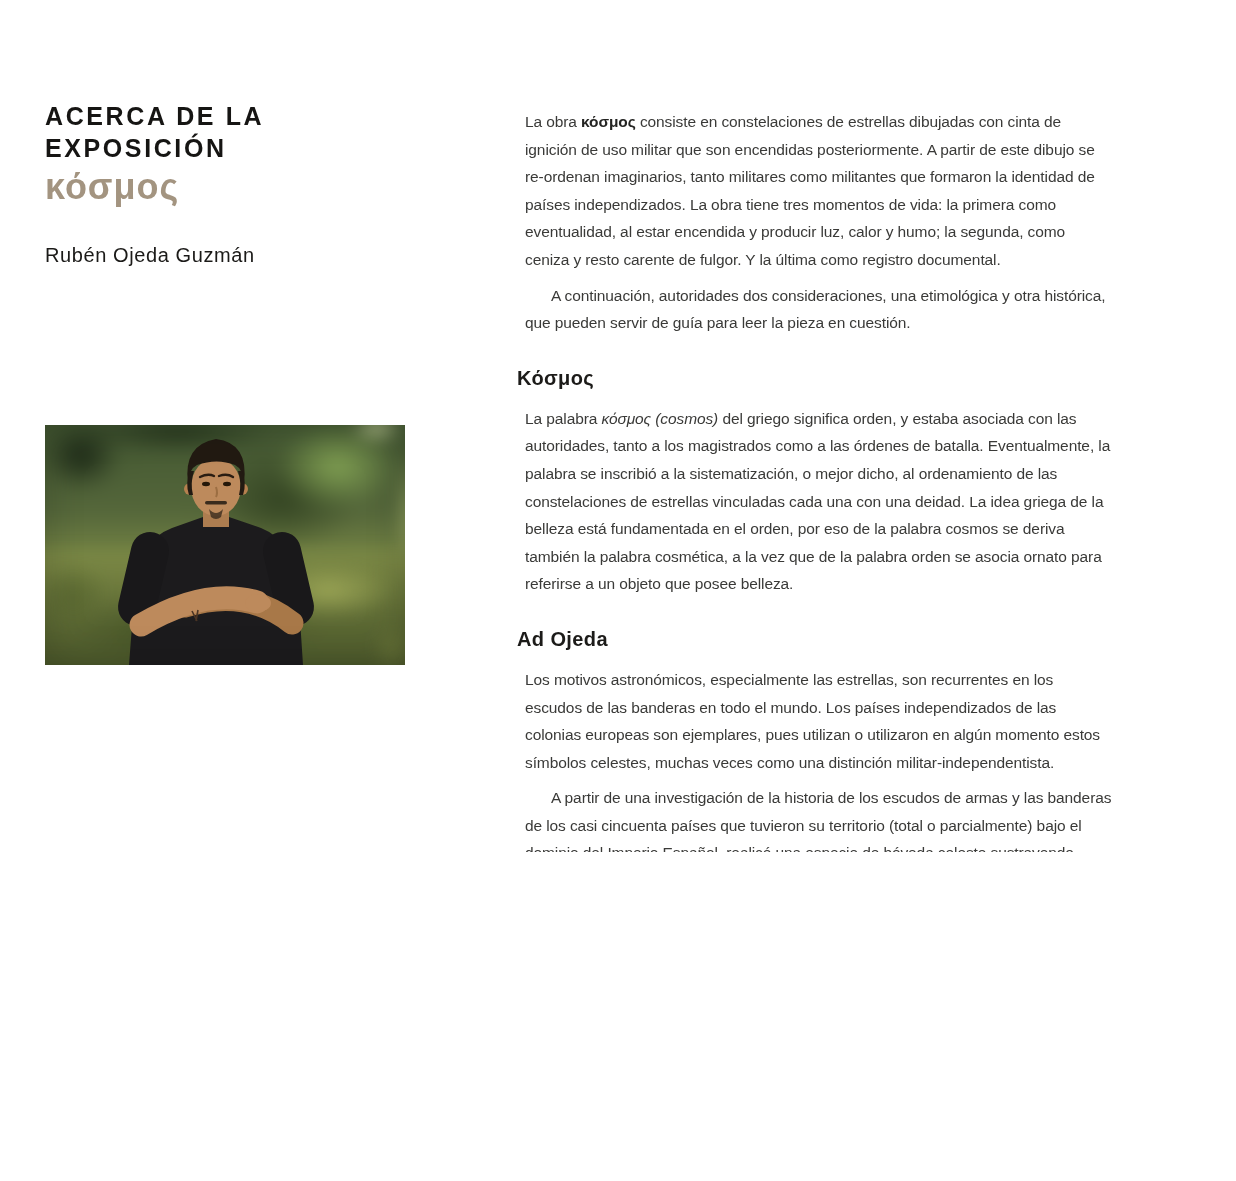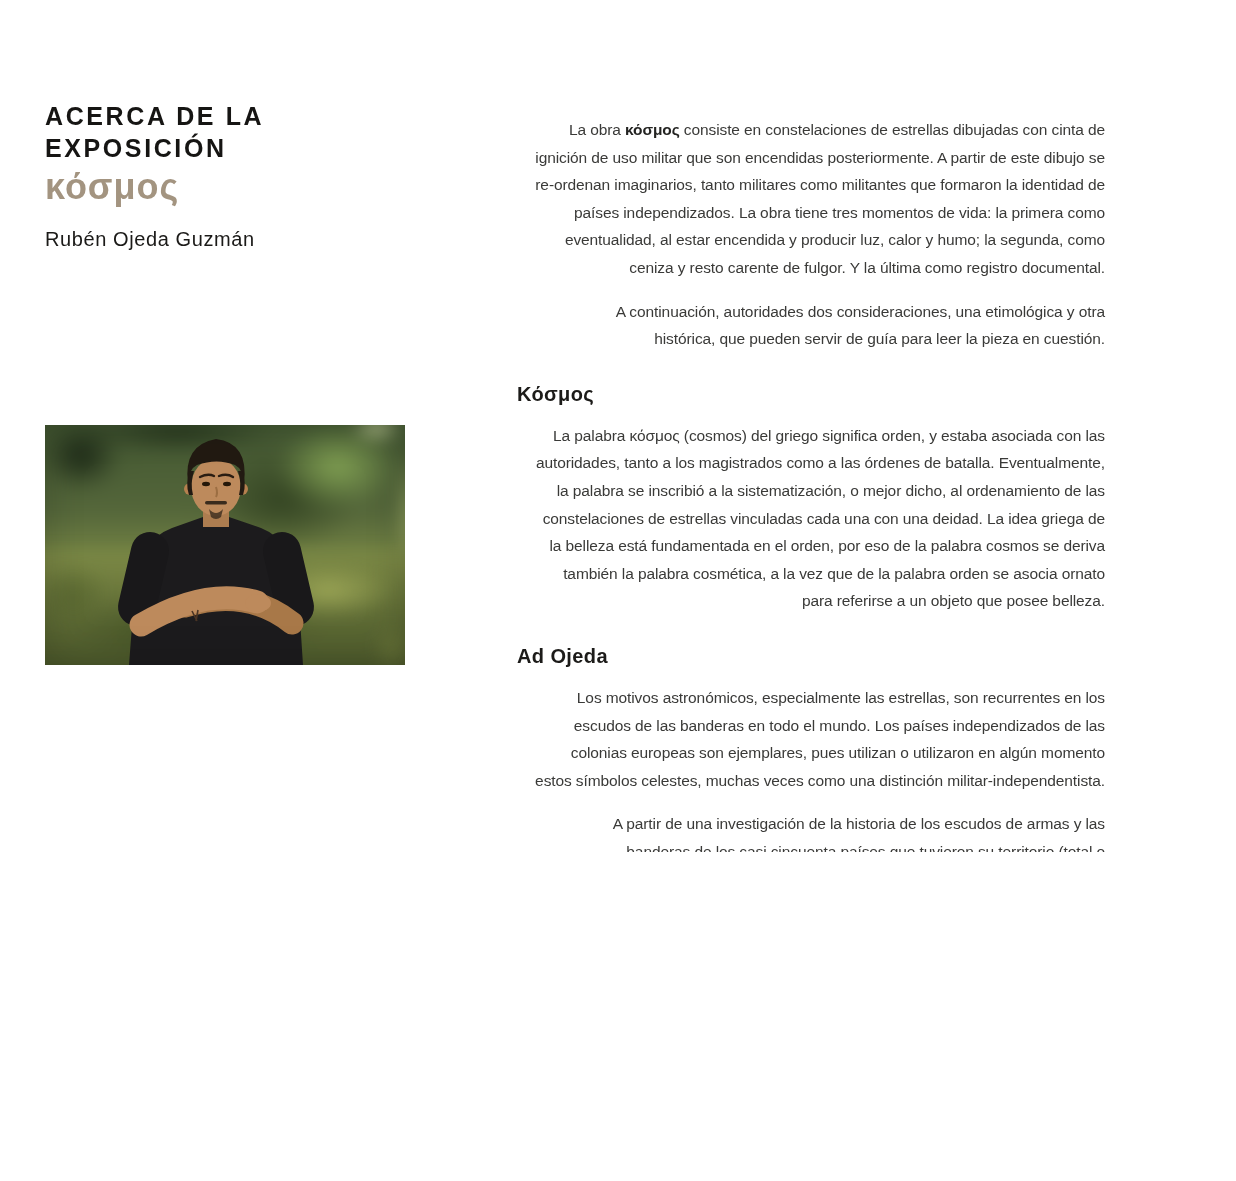--- a/index.html
+++ b/index.html
@@ -18,21 +18,21 @@
     font-size:25px;font-weight:700;color:#161513;
     letter-spacing:2.6px;line-height:32px;
     text-transform:uppercase;
   }
   .mast-subtitle{
     margin:2px 0 0 0;
     font-size:36px;font-weight:700;line-height:42px;
     letter-spacing:1px;
   }
   .mast-author{
-    margin:20px 0 0 0;
+    margin:36px 0 0 0;
     font-size:20px;font-weight:400;color:#1b1a18;
     letter-spacing:0.6px;
   }
 
   
   .photo{
     position:absolute;left:45px;top:425px;width:360px;height:240px;
     overflow:hidden;background:#5c6a35;
   }
   .ph-bg{
@@ -66,28 +66,28 @@
 
   
   .article{position:absolute;left:517px;top:100px;width:604px;color:#323230;}
   .sec + .sec{margin-top:29px;}
   .sec-h{
     margin:0 0 15px 0;
     font-size:20px;font-weight:700;color:#1c1b19;
     letter-spacing:0.4px;line-height:24px;
   }
   .body-p{
-    margin:16px;
+    margin:8px;
     font-size:15.5px;line-height:27.6px;
     letter-spacing:-0.1px;color:#3a3a38;
-    text-align:right;
+    text-align:left;
   }
   .body-p.indent{text-indent:26px;}
   .b{font-weight:700;color:#242422;}
-  .i{}
+  .i{font-style:italic;}
 
   
   .page-num{
     position:absolute;left:64px;top:1120px;
     font-family:"Liberation Serif", serif;
     font-size:14px;color:#2a2a2a;letter-spacing:0.5px;
   }
 </style>
 </head>
 <body>

